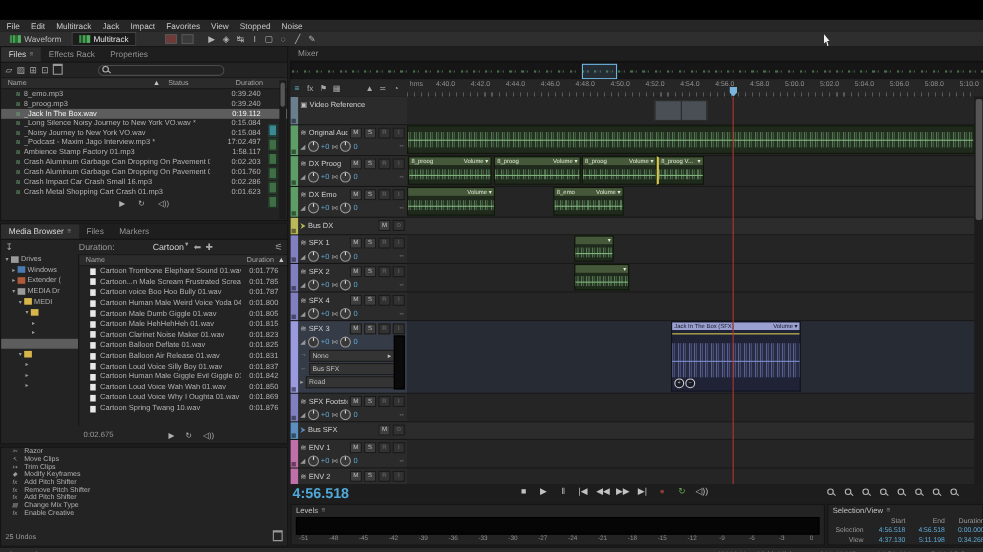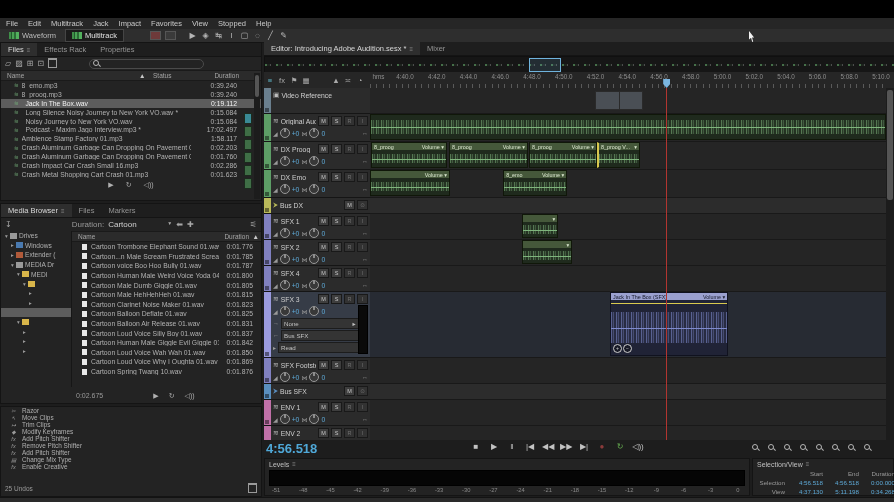--- a/index.html
+++ b/index.html
@@ -144,21 +144,21 @@
 
   <div id="menubar" class="abs">
       <span>File</span>
       <span>Edit</span>
       <span>Multitrack</span>
       <span>Jack</span>
       <span>Impact</span>
       <span>Favorites</span>
       <span>View</span>
       <span>Stopped</span>
-      <span>Help</span>
+      <span>Noise</span>
     </div>
 
   <div id="topbar" class="abs">
     <div class="viewbtn">
       <span class="wicon-sm"></span>
       <span>Waveform</span>
     </div>
     <div class="viewbtn active">
       <span class="wicon-sm"></span>
       <span>Multitrack</span>
@@ -291,21 +291,21 @@
         <span class="tab">
           <span>Files</span>
         </span>
         <span class="tab">
           <span>Markers</span>
         </span>
       </div>
     <div class="iconrow">
       <span>↧</span>
       <span style="margin-left:56px;color:#9a9a9a;">Duration:</span>
-      <span style="width:64px;display:flex;justify-content:space-between;">
+      <span style="width:64px;display:flex;justify-content:flex-end;">
         <b style="font-weight:normal;color:#d0d0d0;">Cartoon</b>
           <i style="font-style:normal;font-size:5px;">▼</i>
       </span>
       <span>⬅</span>
       <span>✚</span>
       <span style="margin-left:auto;">⚟</span>
     </div>
     <div style="position:absolute;left:0;top:27px;bottom:16px;width:70px;border-right:1px solid #161616;overflow:hidden;" id="mb-tree">
         <div class="treerow" style="padding-left: 2px;">
           <span class="tar">▾</span>
@@ -493,24 +493,20 @@
           <span>Enable Creative</span>
         </div>
       </div>
     <div style="position:absolute;left:4px;bottom:2px;right:4px;display:flex;align-items:center;font-size:6.5px;color:#9a9a9a;">
       <span>25 Undos</span>
       <span style="margin-left:auto;"><span class="trash"></span></span>
     </div>
   </div>
 
   <div class="tabbar abs" id="editor-tabs">
-    <span class="tab active">
-      <span>Editor: Introducing Adobe Audition.sesx *</span>
-      <span class="pm">≡</span>
-    </span>
     <span class="tab">
         <span>Mixer</span>
       </span>
   </div>
 
   <div class="abs" id="overview">
     <div class="ovwave"></div>
     <div id="ovbox" style="left: 41.9%; width: 4.8%;"></div>
   </div>
 

